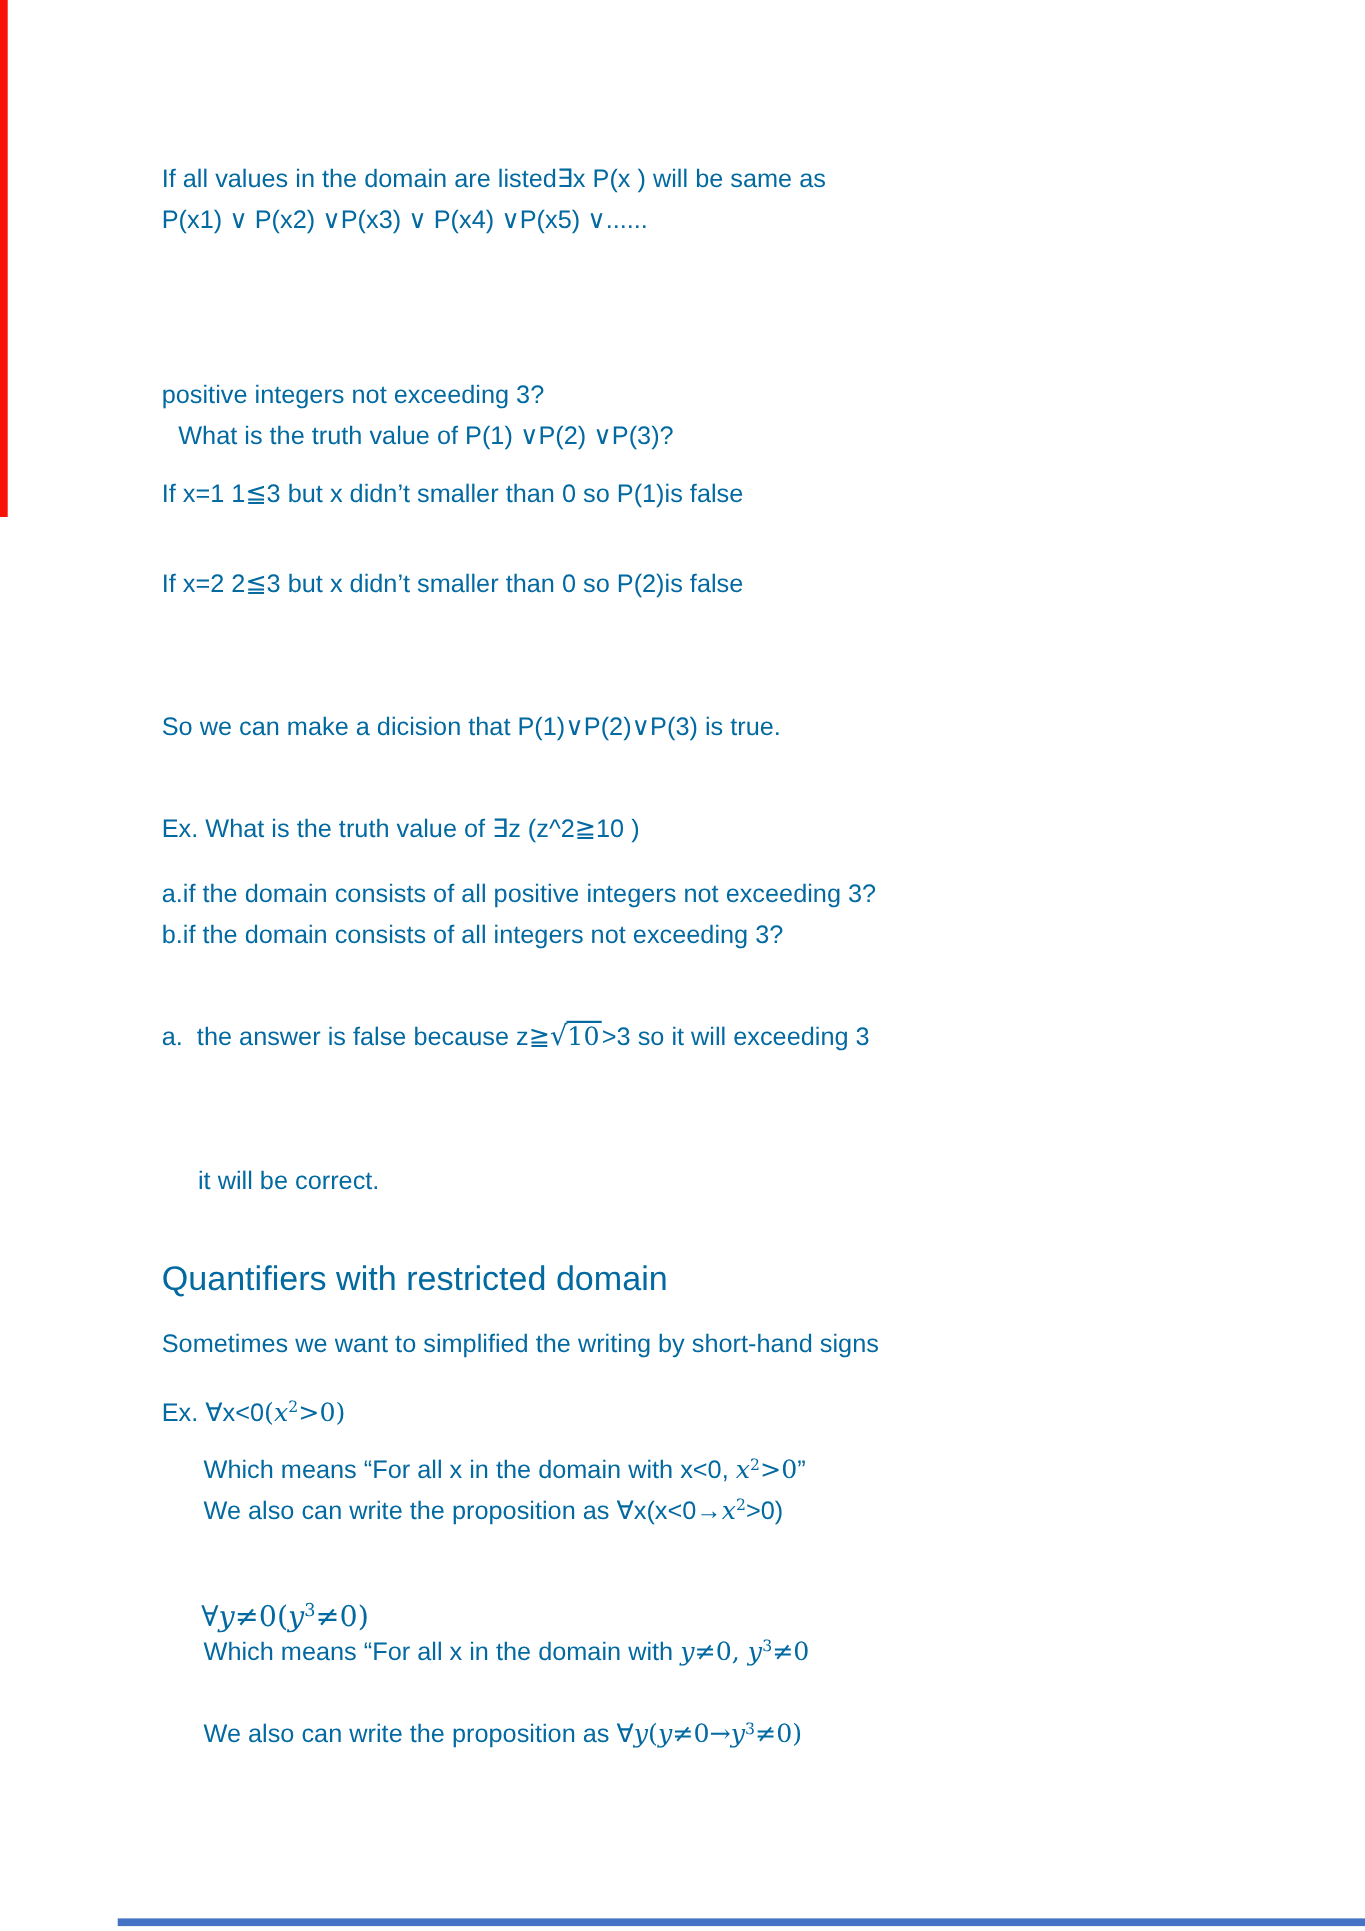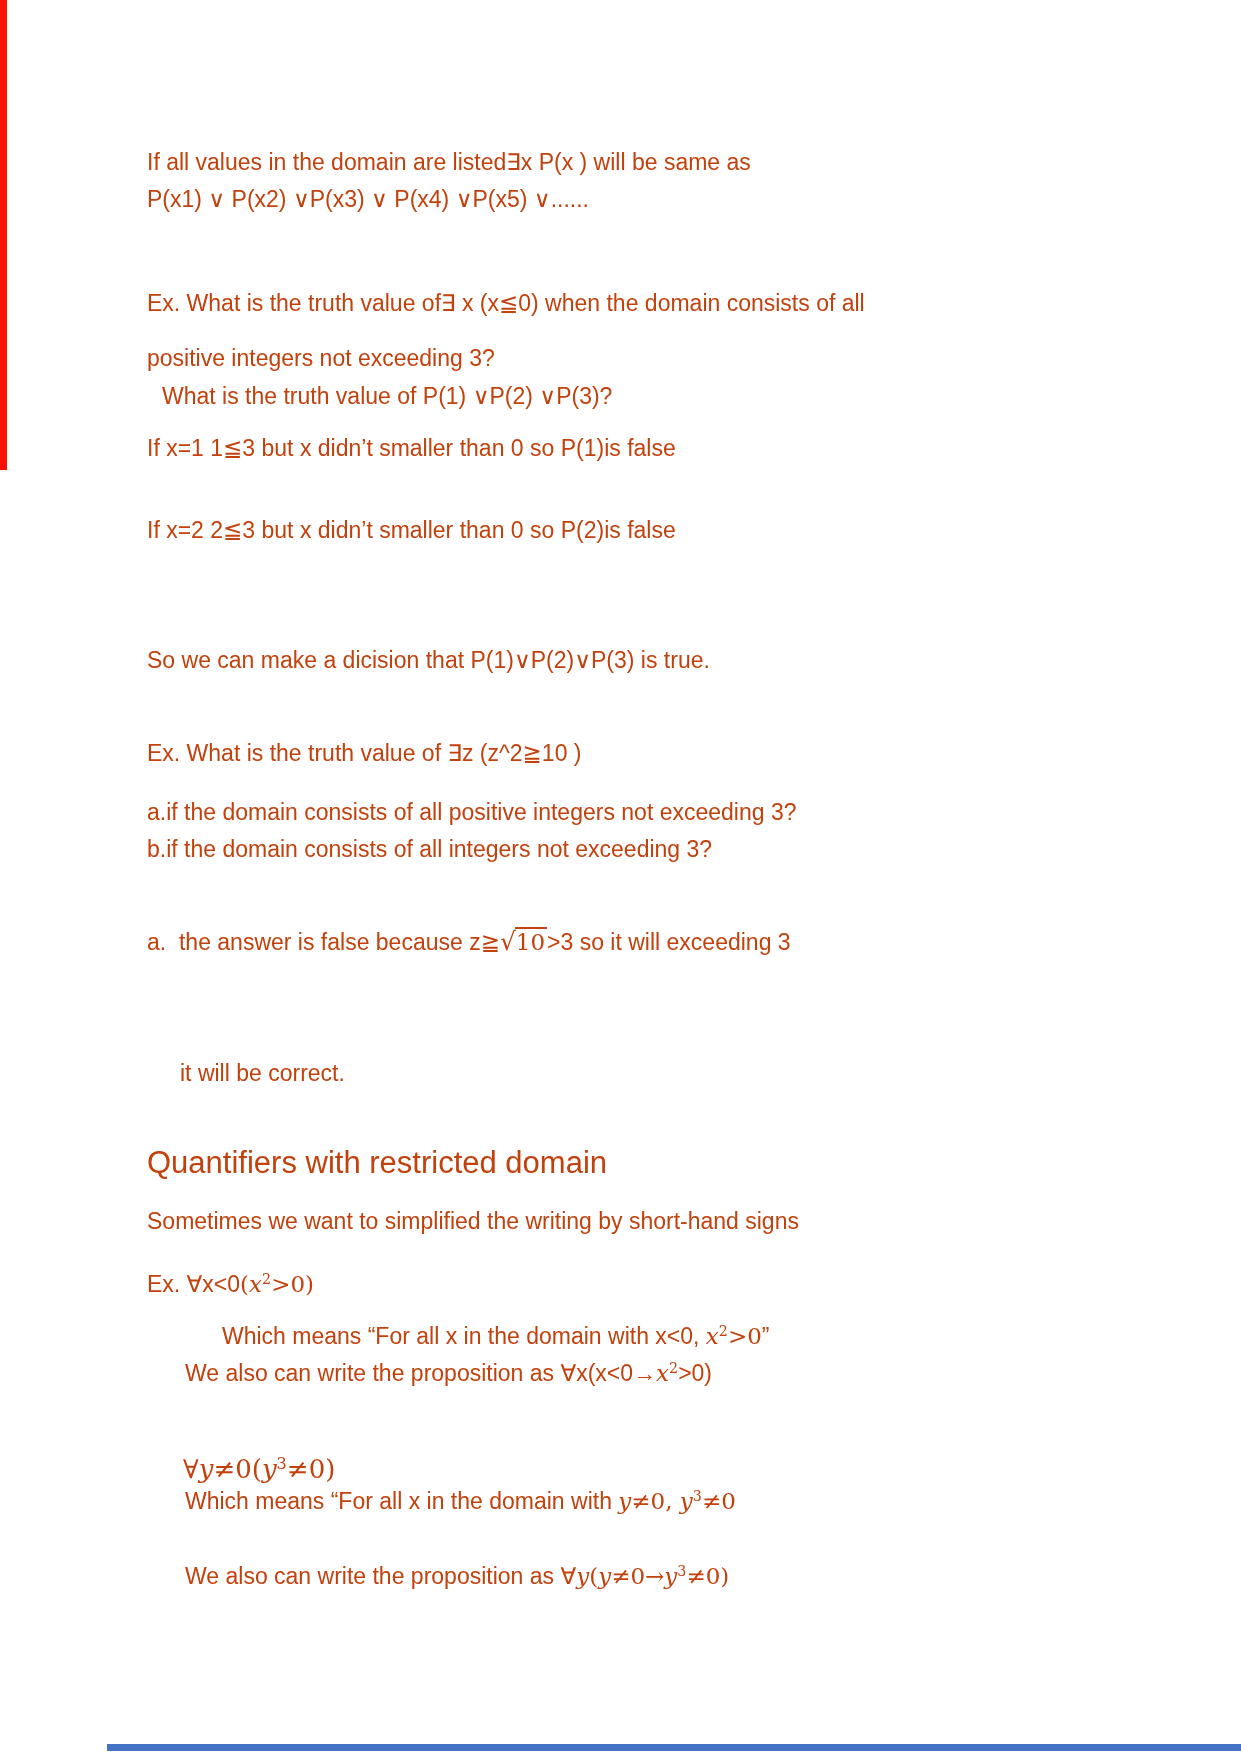--- a/index.html
+++ b/index.html
@@ -6,53 +6,52 @@
   .page{position:relative;width:1241px;height:1755px;background:#ffffff;overflow:hidden;}
   .redbar{position:absolute;left:0;top:0;width:7px;height:470px;}
   .bluebar{position:absolute;left:107px;top:1744px;width:1134px;height:7px;}
   .content{position:absolute;inset:0;}
   .line{
     position:absolute;
     white-space:pre;
     font-family:"Liberation Sans",sans-serif;
     font-size:23px;
     line-height:33px;
-    color:#c2410c;
+    color:#0369a1;
   }
   .line.h2{font-size:31px;line-height:40px;}
   .line.mathline{font-size:26px;margin-top:48px;}
   .m{font-family:"DejaVu Serif",serif;}
   .mi{font-family:"DejaVu Serif",serif;font-style:italic;}
   .msup{font-family:"DejaVu Serif",serif;font-size:62%;position:relative;top:-0.55em;}
   .sqrt{font-family:"DejaVu Serif",serif;}
   .sqrt .rs{font-size:1.08em;}
   .sqrt .rn{border-top:2px solid currentColor;padding:0 2px 0 1px;margin-left:-1px;}
 </style>
 </head>
 <body>
 
 <div class="page">
   <div class="redbar" style="background: rgb(248, 17, 9);"></div>
   <div class="bluebar" style="background: rgb(68, 114, 196);"></div>
   <div class="content" style="color: rgb(28, 28, 28);">
       <div class="line" style="left: 147px; top: 146px;"><span>If all values in the domain are listed∃x P(x ) will be same as</span></div>
       <div class="line" style="left: 147px; top: 183px;"><span>P(x1) ∨ P(x2) ∨P(x3) ∨ P(x4) ∨P(x5) ∨......</span></div>
-      <div class="line" style="left: 147px; top: 287px;"><span>Ex. What is the truth value of∃ x (x≦0) when the domain consists of all</span></div>
       <div class="line" style="left: 147px; top: 342px;"><span>positive integers not exceeding 3?</span></div>
       <div class="line" style="left: 162px; top: 380px;"><span>What is the truth value of P(1) ∨P(2) ∨P(3)?</span></div>
       <div class="line" style="left: 147px; top: 432px;"><span>If x=1 1≦3 but x didn’t smaller than 0 so P(1)is false</span></div>
       <div class="line" style="left: 147px; top: 514px;"><span>If x=2 2≦3 but x didn’t smaller than 0 so P(2)is false</span></div>
       <div class="line" style="left: 147px; top: 644px;"><span>So we can make a dicision that P(1)∨P(2)∨P(3) is true.</span></div>
       <div class="line" style="left: 147px; top: 737px;"><span>Ex. What is the truth value of ∃z (z^2≧10 )</span></div>
       <div class="line" style="left: 147px; top: 796px;"><span>a.if the domain consists of all positive integers not exceeding 3?</span></div>
       <div class="line" style="left: 147px; top: 833px;"><span>b.if the domain consists of all integers not exceeding 3?</span></div>
       <div class="line" style="left: 147px; top: 925px;"><span>a.  the answer is false because z≧</span><span class="sqrt"><span class="rs">√</span><span class="rn">10</span></span><span>&gt;3 so it will exceeding 3</span></div>
       <div class="line" style="left: 180px; top: 1057px;"><span>it will be correct.</span></div>
       <div class="line" style="left: 147px; top: 1205px;"><span>Sometimes we want to simplified the writing by short-hand signs</span></div>
       <div class="line h2" style="left: 147px; top: 1143px;"><span>Quantifiers with restricted domain</span></div>
       <div class="line" style="left: 147px; top: 1268px;"><span>Ex. ∀x&lt;0</span><span class="m">(</span><span class="mi">x</span><span class="msup">2</span><span class="m">&gt;0)</span></div>
-      <div class="line" style="left: 185px; top: 1320px; margin-left: 37px;"><span>Which means “For all x in the domain with x&lt;0, </span><span class="mi">x</span><span class="msup">2</span><span class="m">&gt;0</span><span>”</span></div>
+      <div class="line" style="left: 185px; top: 1320px;"><span>Which means “For all x in the domain with x&lt;0, </span><span class="mi">x</span><span class="msup">2</span><span class="m">&gt;0</span><span>”</span></div>
       <div class="line" style="left: 185px; top: 1357px;"><span>We also can write the proposition as ∀x(x&lt;0→</span><span class="mi">x</span><span class="msup">2</span><span>&gt;0)</span></div>
       <div class="line mathline" style="left: 183px; top: 1405px;"><span class="m">∀</span><span class="mi">y</span><span class="m">≠0(</span><span class="mi">y</span><span class="msup">3</span><span class="m">≠0)</span></div>
       <div class="line" style="left: 185px; top: 1485px;"><span>Which means “For all x in the domain with </span><span class="mi">y</span><span class="m">≠0, </span><span class="mi">y</span><span class="msup">3</span><span class="m">≠0</span></div>
       <div class="line" style="left: 185px; top: 1560px;"><span>We also can write the proposition as ∀</span><span class="mi">y</span><span class="m">(</span><span class="mi">y</span><span class="m">≠0→</span><span class="mi">y</span><span class="msup">3</span><span class="m">≠0)</span></div>
     </div>
 </div>
 
 </body></html>

